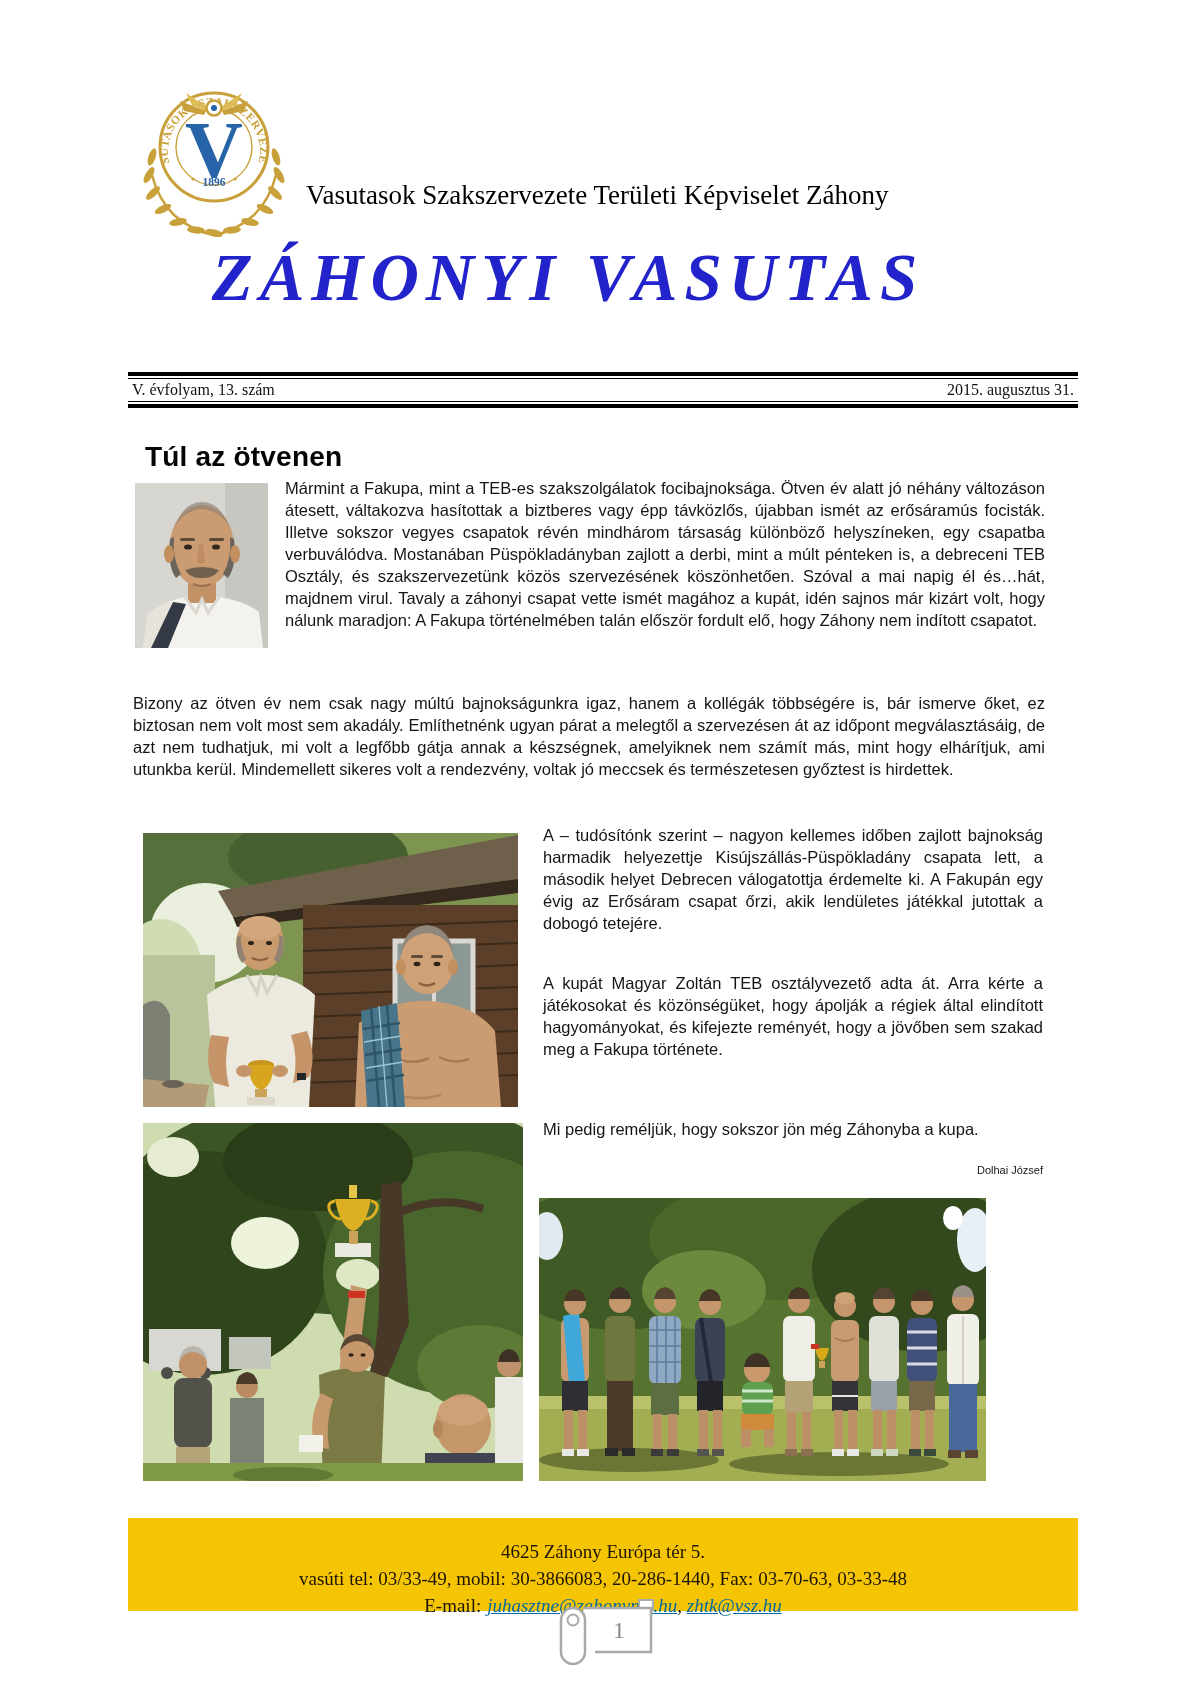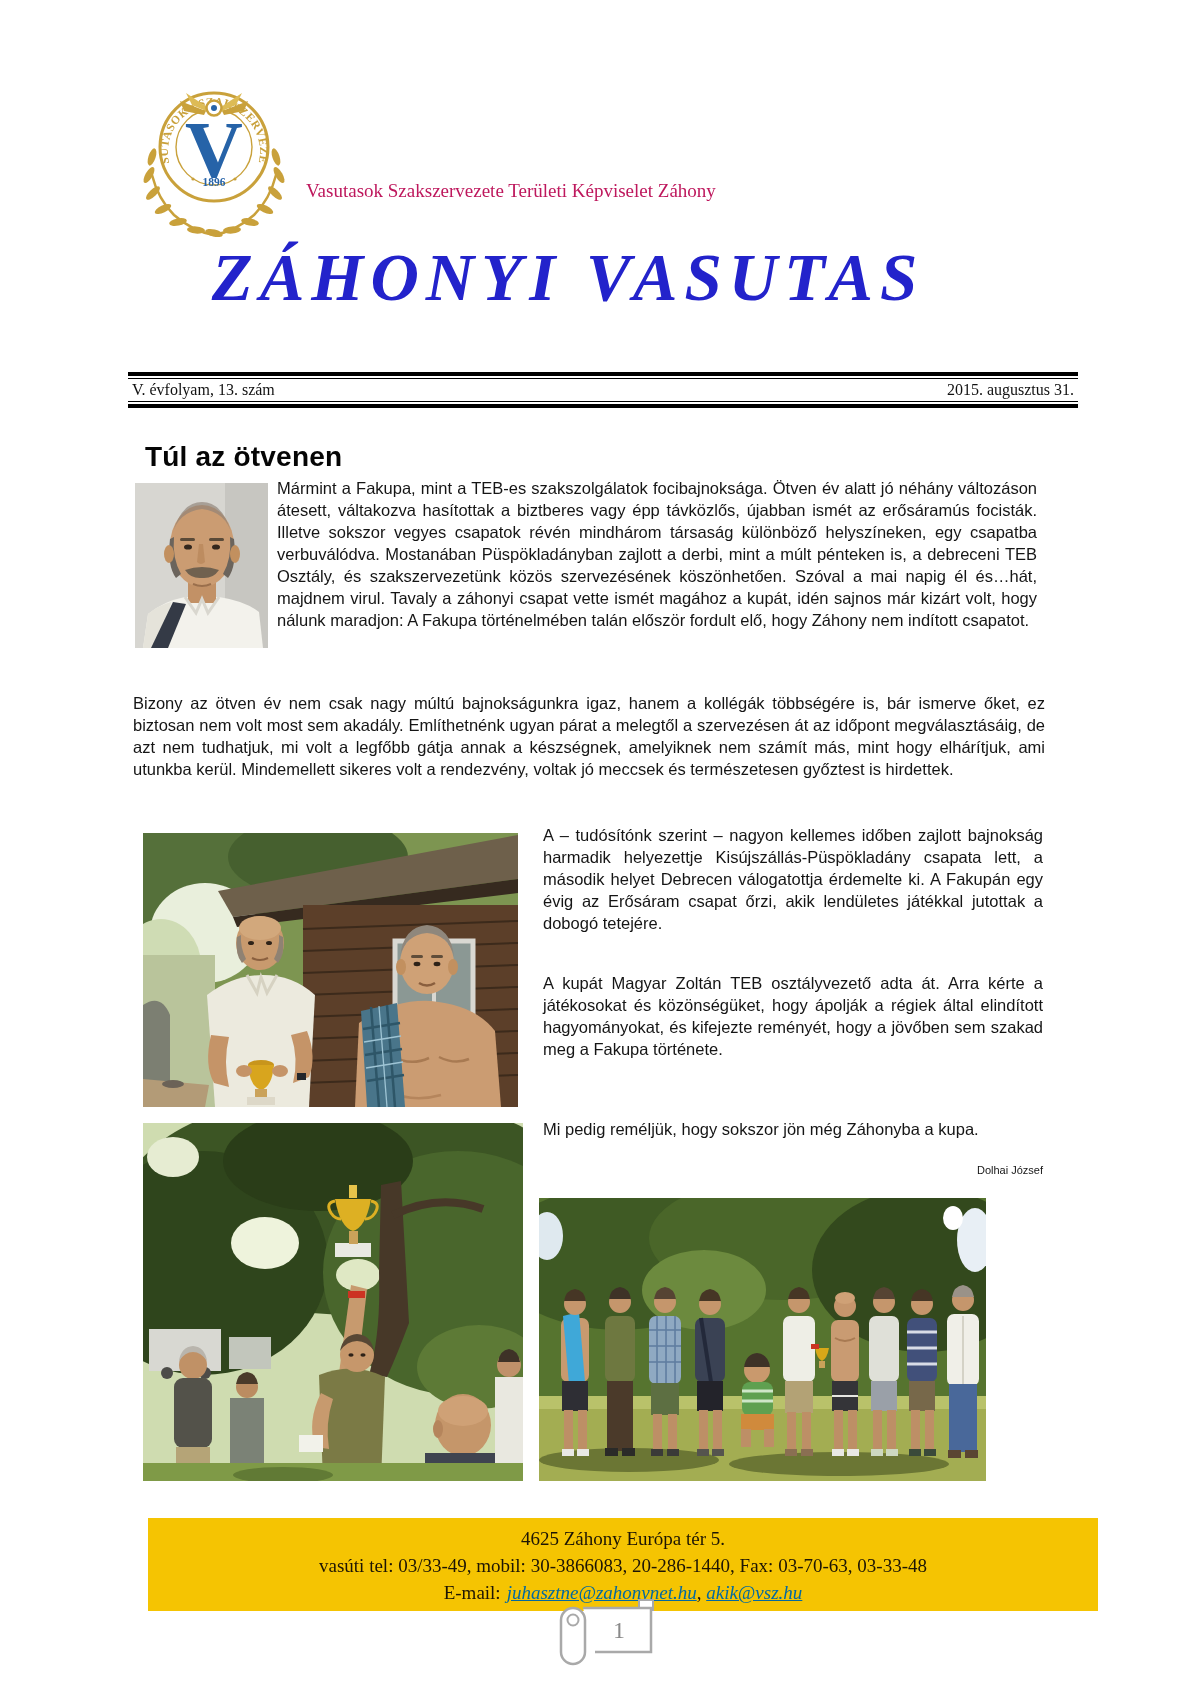--- a/index.html
+++ b/index.html
@@ -4,21 +4,21 @@
 <style>
   html,body{margin:0;padding:0;background:#ffffff;}
   .page{
     position:relative;width:1200px;height:1695px;background:#ffffff;overflow:hidden;
     font-family:"Liberation Sans",sans-serif;color:#1a1a1a;
   }
   
   .logo{position:absolute;left:136px;top:58px;width:156px;height:182px;}
   .org-line{
     position:absolute;left:306px;top:180px;width:760px;
-    font-family:"Liberation Serif",serif;font-size:19px;color:#be185d;white-space:nowrap;
+    font-family:"Liberation Serif",serif;font-size:27px;color:#000000;white-space:nowrap;
   }
   .title{
     position:absolute;left:128px;top:239px;width:880px;text-align:center;
     font-family:"Liberation Serif",serif;font-style:italic;font-weight:bold;
     font-size:67px;letter-spacing:7px;color:#2323CB;white-space:nowrap;
   }
   .date-bar{position:absolute;left:128px;top:372px;width:950px;}
   .rule-thick{height:4px;background:#000;}
   .rule-thin{height:1px;background:#000;}
   .gap2{height:2px;}
@@ -28,41 +28,41 @@
   }
   
   .headline{
     position:absolute;left:133px;top:429px;margin:12px;
     font-size:28px;font-weight:bold;color:#050505;letter-spacing:0.2px;
   }
   .para{
     position:absolute;margin:0;text-align:justify;
     font-size:16.5px;line-height:22px;color:#151515;
   }
-  #p1{left:277px;top:477px;width:760px;}
+  #p1{left:285px;top:477px;width:760px;}
   #p2{left:133px;top:692px;width:912px;}
   #p3{left:543px;top:824px;width:500px;}
   #p4{left:543px;top:972px;width:500px;}
   #p5{left:543px;top:1118px;width:500px;}
   .signature{
     position:absolute;left:543px;top:1164px;width:500px;margin:0;
     text-align:right;font-size:11px;color:#151515;
   }
   
   .photo{position:absolute;overflow:hidden;background:#888;}
   .photo svg{display:block;width:100%;height:100%;}
   #photo-portrait{left:135px;top:483px;width:133px;height:165px;}
   #photo-shed{left:143px;top:833px;width:375px;height:274px;}
   #photo-tree{left:143px;top:1123px;width:380px;height:358px;}
   #photo-group{left:539px;top:1198px;width:447px;height:283px;}
   
   .footer{
     position:absolute;left:128px;top:1518px;width:950px;height:93px;box-sizing:border-box;
-    background:#F5C402;text-align:center;padding-top:7px;
-    font-family:"Liberation Serif",serif;font-size:19px;line-height:27px;color:#1d1505;margin-left:20px;
+    background:#F5C402;text-align:center;padding-top:20px;
+    font-family:"Liberation Serif",serif;font-size:19px;line-height:27px;color:#1d1505;
   }
   .footer a{color:#0369a1;text-decoration:underline;cursor:pointer;font-style:italic;}
   .footer .label{margin-right:6px;}
   .page-scroll{position:absolute;left:543px;top:1596px;width:120px;height:84px;}
 </style>
 </head>
 <body>
 
 <div class="page">
 
@@ -446,21 +446,21 @@
         <circle cx="424" cy="102" r="11" fill="#c5966c"></circle>
           <path d="M413,99 Q415,88 424,87 Q433,88 435,99 Z" fill="#9a9288"></path>
       </g>
     </svg>
   </figure>
 
   <div class="footer">
     <div>4625 Záhony Európa tér 5.</div>
     <div>vasúti tel: 03/33-49, mobil: 30-3866083, 20-286-1440, Fax: 03-70-63, 03-33-48</div>
     <div>
-      <span class="label">E-mail:</span><a href="#">juhasztne@zahonynet.hu</a><span>, </span><a href="#">akik@vsz.hu</a>
+      <span class="label">E-mail:</span><a href="#">juhasztne@zahonynet.hu</a><span>, </span><a href="#">zhtk@vsz.hu</a>
     </div>
   </div>
 
   <svg class="page-scroll" viewBox="0 0 120 84" aria-hidden="true">
     <rect x="96" y="4" width="14" height="10" fill="#ffffff" stroke="#a9a9a9" stroke-width="2"></rect>
     <path d="M40,12 H108 V56 H52" fill="#ffffff" stroke="#a9a9a9" stroke-width="2.5"></path>
     <rect x="18" y="12" width="24" height="56" rx="12" fill="#ffffff" stroke="#a9a9a9" stroke-width="2.5"></rect>
     <circle cx="30" cy="24" r="5.5" fill="none" stroke="#a9a9a9" stroke-width="2"></circle>
     <text x="76" y="42" text-anchor="middle" font-family="Liberation Serif,serif" font-size="24" fill="#8a8a8a">1</text>
   </svg>

